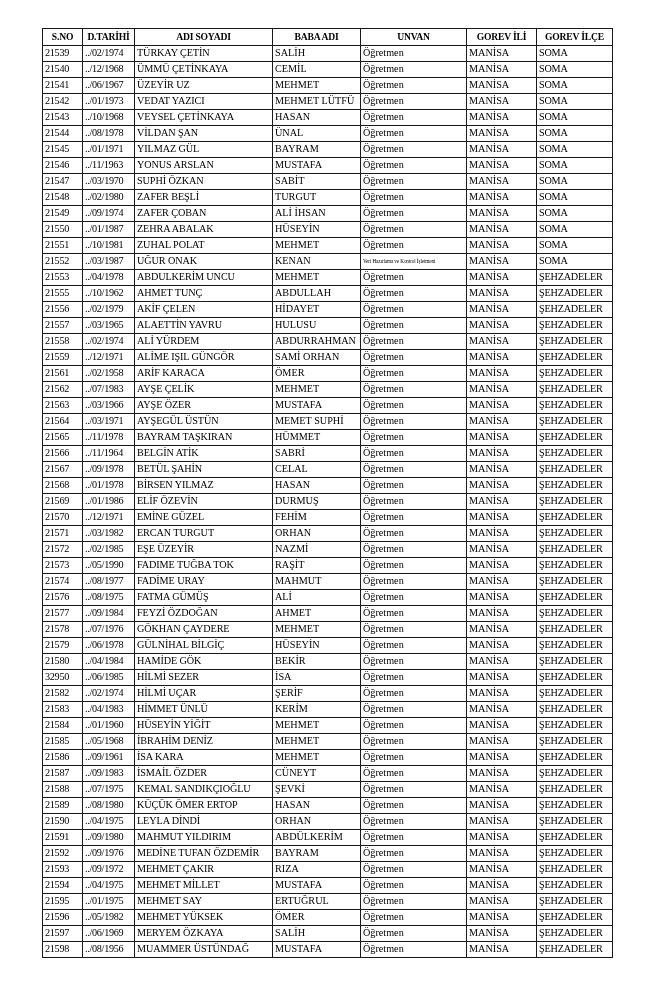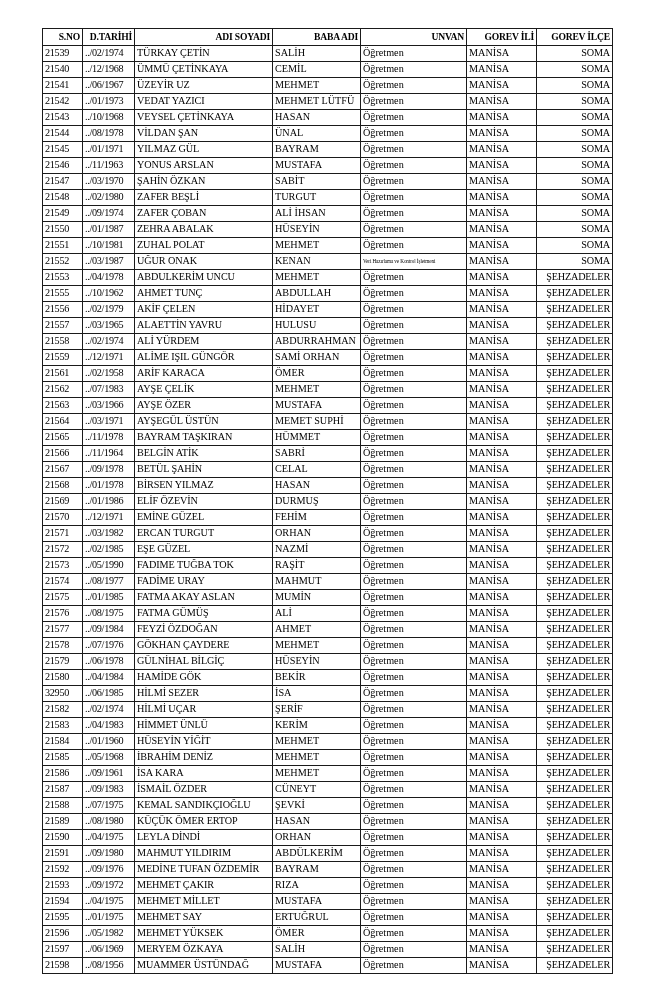--- a/index.html
+++ b/index.html
@@ -39,39 +39,39 @@
     white-space: nowrap;
     overflow: hidden;
     text-overflow: clip;
     font-family: "Liberation Serif", serif;
   }
   table.roster thead th {
     font-weight: bold;
     font-size: 9.6px;
     letter-spacing: -0.2px;
     height: 16px;
-    text-align: right;
+    text-align: center;
     background: #fff;
   }
   
   col.c-sno    { width: 40px; }
   col.c-dt     { width: 52px; }
   col.c-ad     { width: 138px; }
   col.c-baba   { width: 88px; }
   col.c-unvan  { width: 106px; }
   col.c-il     { width: 70px; }
   col.c-ilce   { width: 76px; }
 
   td.sno, th.sno { font-size: 9.6px; letter-spacing: -0.3px; }
   td.dt, th.dt { font-size: 9.6px; letter-spacing: -0.3px; }
   td.ad { font-size: 10.4px; letter-spacing: -0.1px; margin-left: 36px; }
   td.baba { font-size: 10.2px; }
   td.unvan { font-size: 9.8px; }
   td.il { font-size: 9.8px; }
-  td.ilce { font-size: 9.8px; letter-spacing: -0.2px; text-align: right; }
+  td.ilce { font-size: 9.8px; letter-spacing: -0.2px; }
   td.tiny { font-size: 5.2px; letter-spacing: -0.1px; }
   .stamp-row td.unvan { font-size: 5.2px; }
 </style>
 </head>
 <body>
 
 <div class="page">
   <table class="roster">
     <colgroup>
       <col class="c-sno">
@@ -162,21 +162,21 @@
           <td class="dt">../11/1963</td>
           <td class="ad">YONUS ARSLAN</td>
           <td class="baba">MUSTAFA</td>
           <td class="unvan">Öğretmen</td>
           <td class="il">MANİSA</td>
           <td class="ilce">SOMA</td>
         </tr>
         <tr>
           <td class="sno">21547</td>
           <td class="dt">../03/1970</td>
-          <td class="ad">ŞAHİN ÖZKAN</td>
+          <td class="ad">SUPHİ ÖZKAN</td>
           <td class="baba">SABİT</td>
           <td class="unvan">Öğretmen</td>
           <td class="il">MANİSA</td>
           <td class="ilce">SOMA</td>
         </tr>
         <tr>
           <td class="sno">21548</td>
           <td class="dt">../02/1980</td>
           <td class="ad">ZAFER BEŞLİ</td>
           <td class="baba">TURGUT</td>
@@ -369,49 +369,40 @@
           <td class="dt">../03/1982</td>
           <td class="ad">ERCAN TURGUT</td>
           <td class="baba">ORHAN</td>
           <td class="unvan">Öğretmen</td>
           <td class="il">MANİSA</td>
           <td class="ilce">ŞEHZADELER</td>
         </tr>
         <tr>
           <td class="sno">21572</td>
           <td class="dt">../02/1985</td>
-          <td class="ad">EŞE GÜZEL</td>
+          <td class="ad">EŞE ÜZEYİR</td>
           <td class="baba">NAZMİ</td>
           <td class="unvan">Öğretmen</td>
           <td class="il">MANİSA</td>
           <td class="ilce">ŞEHZADELER</td>
         </tr>
         <tr>
           <td class="sno">21573</td>
           <td class="dt">../05/1990</td>
           <td class="ad">FADIME TUĞBA TOK</td>
           <td class="baba">RAŞİT</td>
           <td class="unvan">Öğretmen</td>
           <td class="il">MANİSA</td>
           <td class="ilce">ŞEHZADELER</td>
         </tr>
         <tr>
           <td class="sno">21574</td>
           <td class="dt">../08/1977</td>
           <td class="ad">FADİME URAY</td>
           <td class="baba">MAHMUT</td>
-          <td class="unvan">Öğretmen</td>
-          <td class="il">MANİSA</td>
-          <td class="ilce">ŞEHZADELER</td>
-        </tr>
-        <tr>
-          <td class="sno">21575</td>
-          <td class="dt">../01/1985</td>
-          <td class="ad">FATMA AKAY ASLAN</td>
-          <td class="baba">MUMİN</td>
           <td class="unvan">Öğretmen</td>
           <td class="il">MANİSA</td>
           <td class="ilce">ŞEHZADELER</td>
         </tr>
         <tr>
           <td class="sno">21576</td>
           <td class="dt">../08/1975</td>
           <td class="ad">FATMA GÜMÜŞ</td>
           <td class="baba">ALİ</td>
           <td class="unvan">Öğretmen</td>

